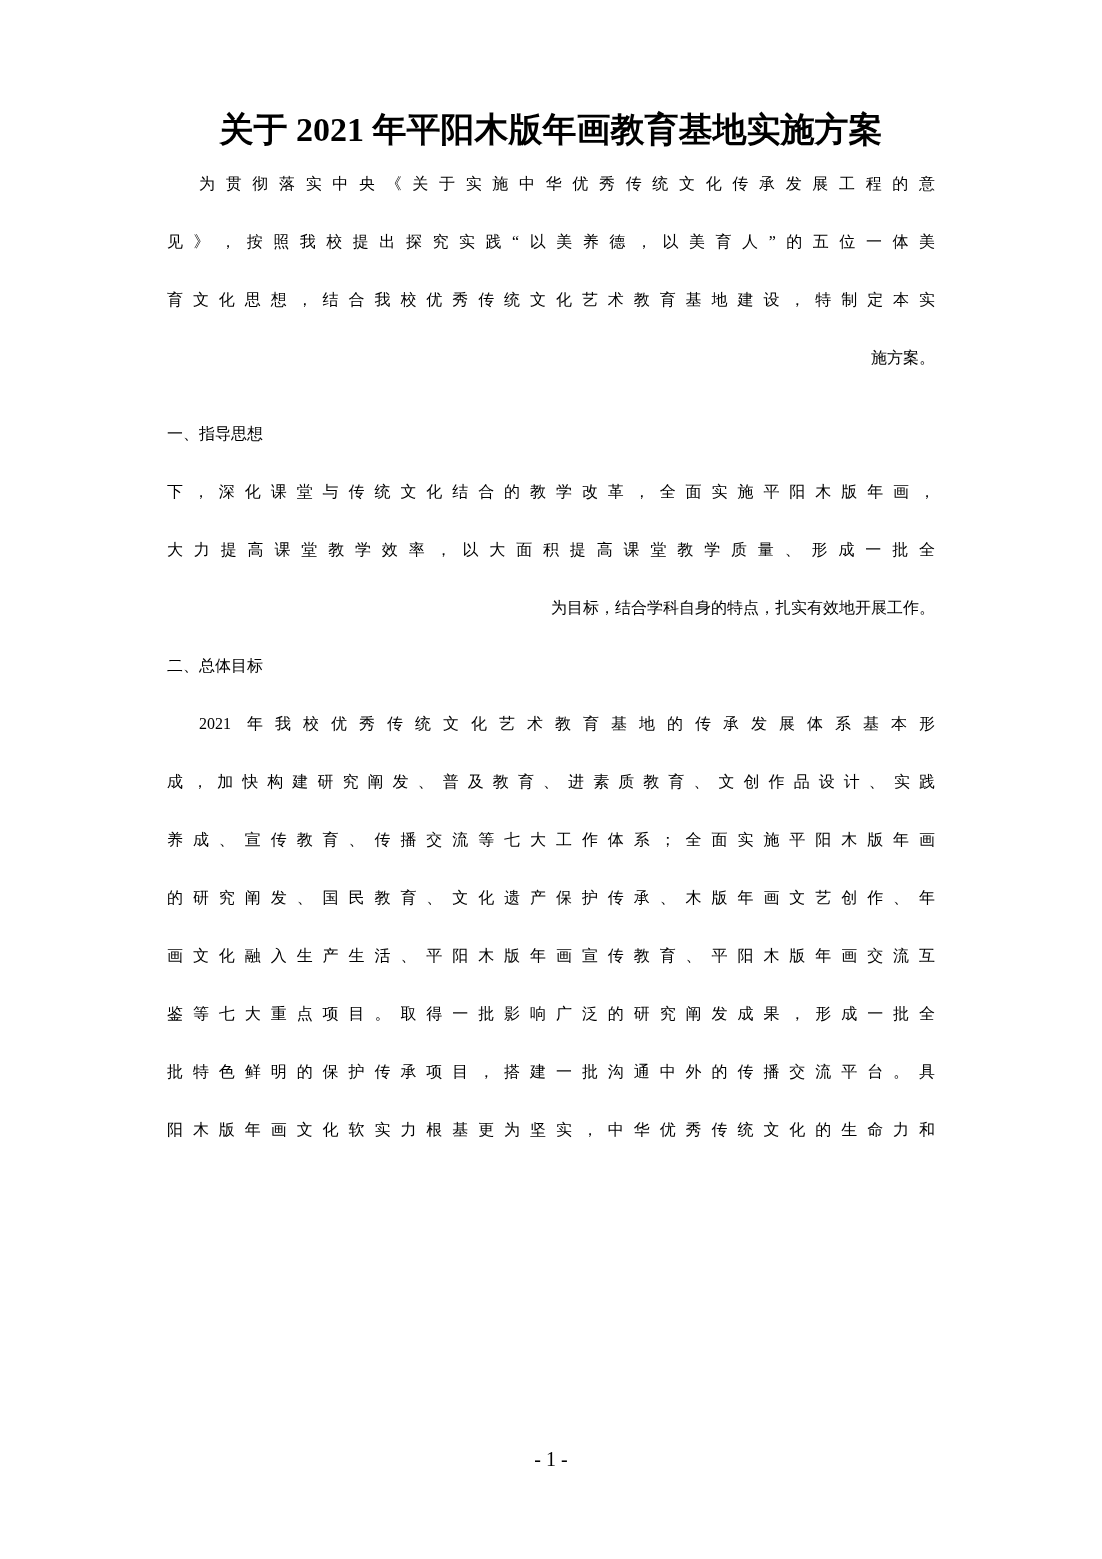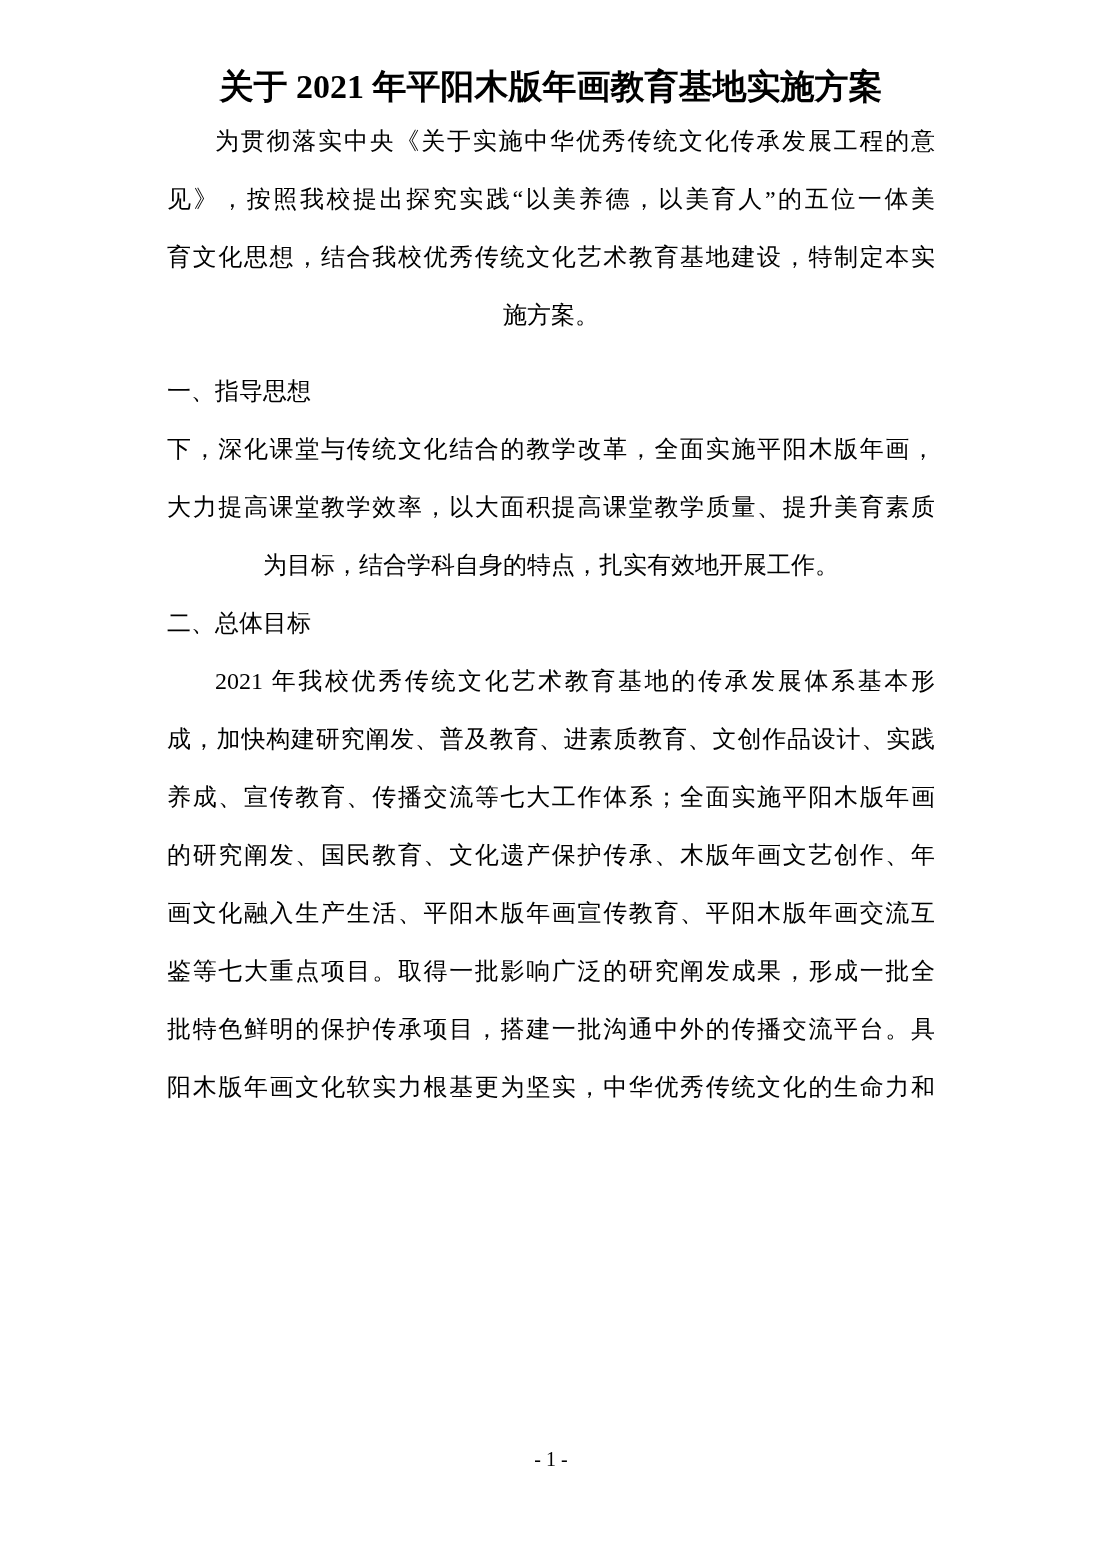--- a/index.html
+++ b/index.html
@@ -16,50 +16,50 @@
     font-family: "Liberation Serif", "DejaVu Serif", serif;
     color: #000000;
   }
   .content {
     position: absolute;
     left: 167px;
     top: 0;
     width: 768px;
   }
   .doc-title {
-    margin-top: 62px;
+    margin-top: 105px;
     height: 50px;
     line-height: 50px;
     font-size: 34px;
     font-weight: bold;
     text-align: center;
     white-space: nowrap;
   }
   .line {
     height: 58px;
     line-height: 58px;
-    font-size: 24px;
+    font-size: 16px;
     white-space: nowrap;
   }
   
   .full {
     text-align: justify;
     text-align-last: justify;
     text-justify: inter-character;
   }
   
   .first {
     text-indent: 2em;
     text-align: justify;
     text-align-last: justify;
     text-justify: inter-character;
   }
   
   .last {
-    text-align: center;
+    text-align: right;
   }
   .heading {
     text-align: left;
   }
   .heading-spaced {
     margin-top: 18px;
   }
   .footer {
     position: absolute;
     left: 0;
@@ -80,21 +80,21 @@
     <div class="doc-title">关于 2021 年平阳木版年画教育基地实施方案</div>
 
     <div class="line first">为贯彻落实中央《关于实施中华优秀传统文化传承发展工程的意</div>
     <div class="line full">见》，按照我校提出探究实践“以美养德，以美育人”的五位一体美</div>
     <div class="line full">育文化思想，结合我校优秀传统文化艺术教育基地建设，特制定本实</div>
     <div class="line last">施方案。</div>
 
     <div class="line heading heading-spaced">一、指导思想</div>
 
     <div class="line full">下，深化课堂与传统文化结合的教学改革，全面实施平阳木版年画，</div>
-    <div class="line full">大力提高课堂教学效率，以大面积提高课堂教学质量、提升美育素质</div>
+    <div class="line full">大力提高课堂教学效率，以大面积提高课堂教学质量、形成一批全</div>
     <div class="line last">为目标，结合学科自身的特点，扎实有效地开展工作。</div>
 
     <div class="line heading">二、总体目标</div>
 
     <div class="line first">2021 年我校优秀传统文化艺术教育基地的传承发展体系基本形</div>
     <div class="line full">成，加快构建研究阐发、普及教育、进素质教育、文创作品设计、实践</div>
     <div class="line full">养成、宣传教育、传播交流等七大工作体系；全面实施平阳木版年画</div>
     <div class="line full">的研究阐发、国民教育、文化遗产保护传承、木版年画文艺创作、年</div>
     <div class="line full">画文化融入生产生活、平阳木版年画宣传教育、平阳木版年画交流互</div>
     <div class="line full">鉴等七大重点项目。取得一批影响广泛的研究阐发成果，形成一批全</div>

